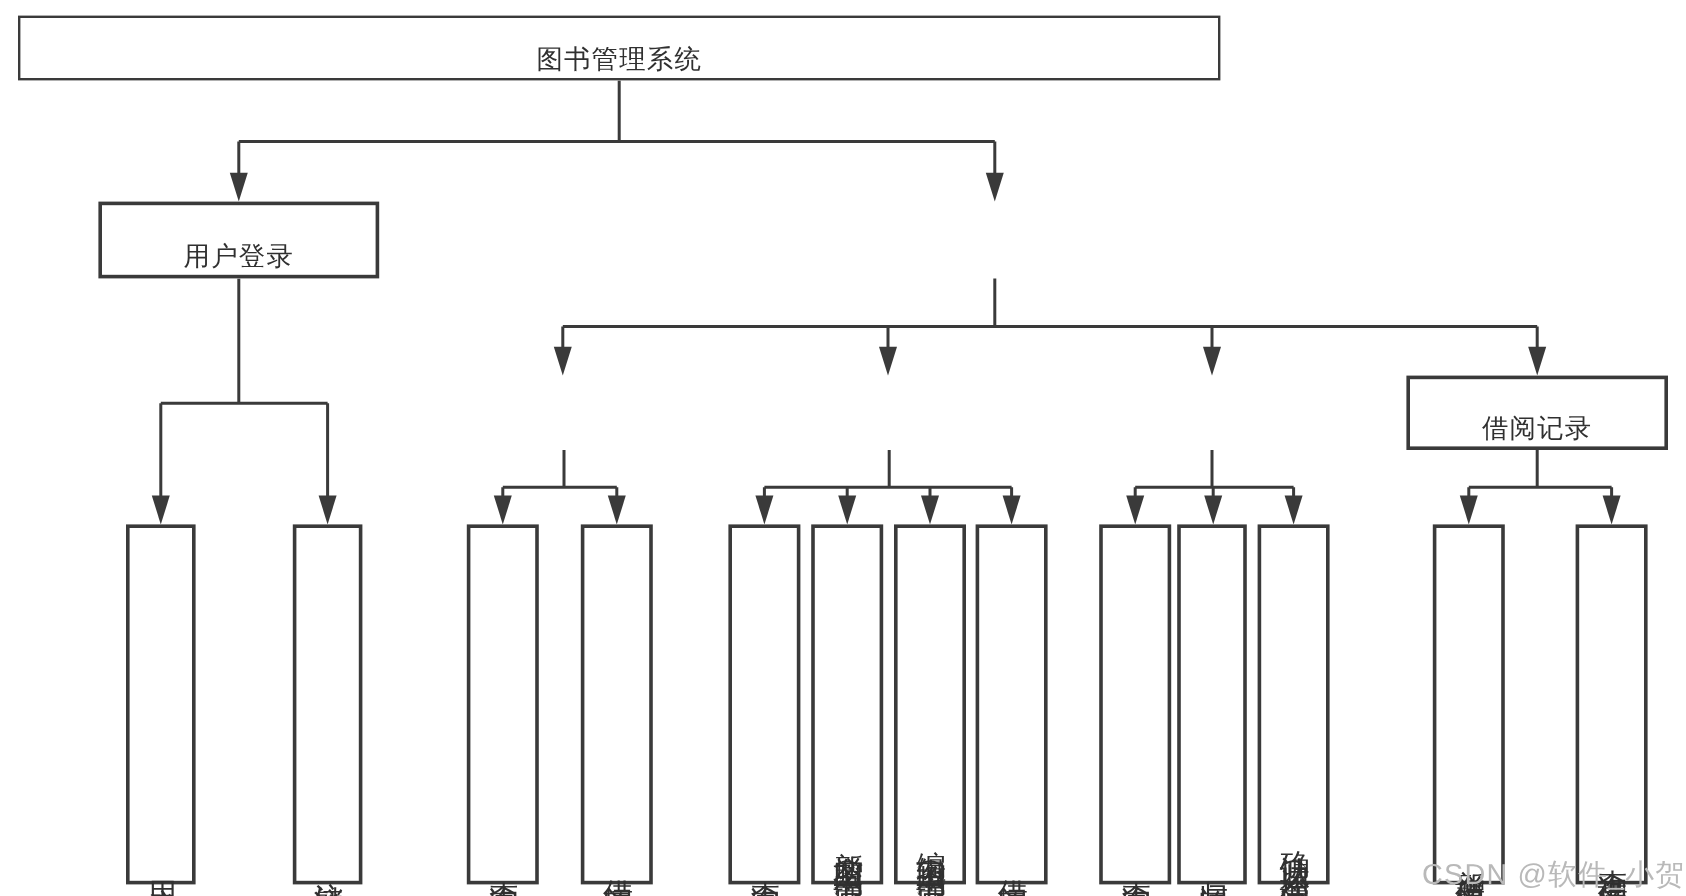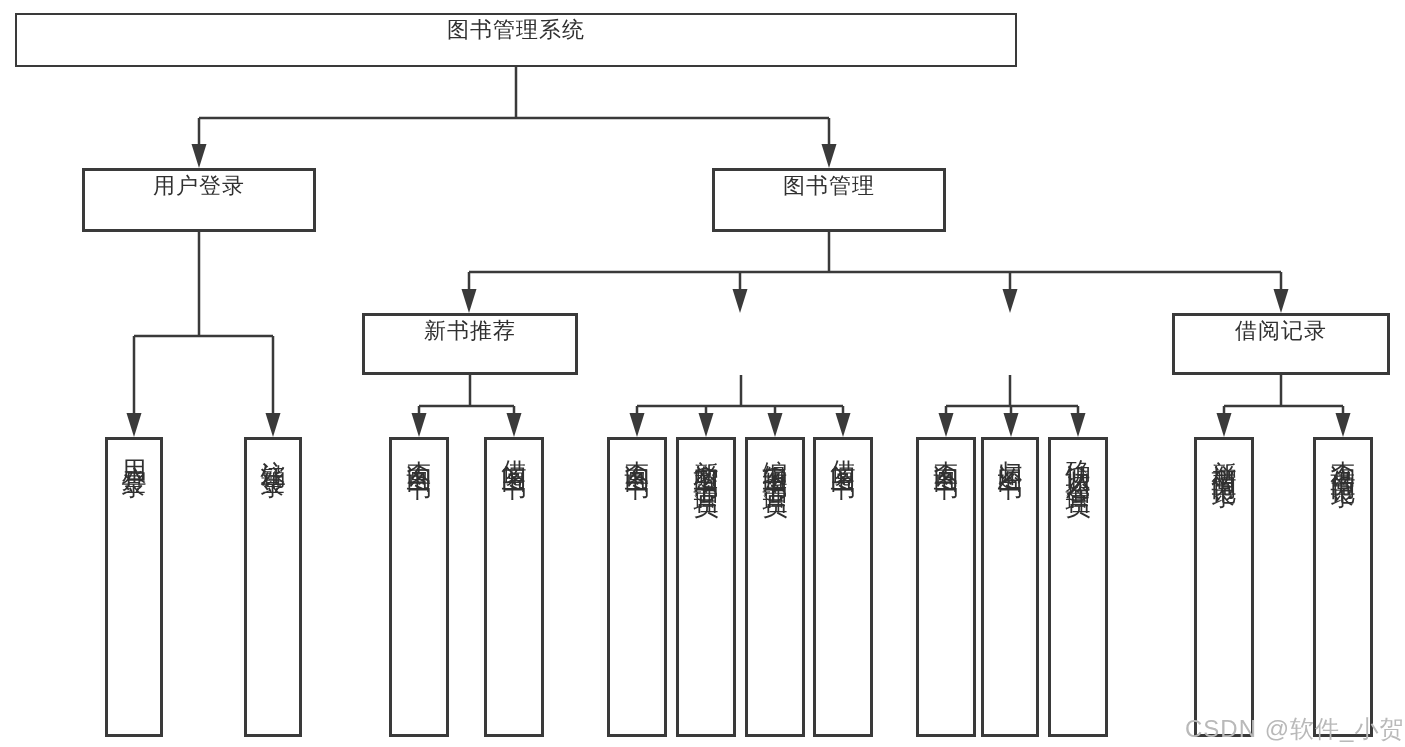--- a/index.html
+++ b/index.html
@@ -15,21 +15,21 @@
     position: absolute;
     left: 0; top: 0;
     z-index: 0;
   }
   .box {
     position: absolute;
     box-sizing: border-box;
     background: #ffffff;
     border: 3px solid #3a3a3a;
     display: flex;
-    align-items: flex-start;
+    align-items: flex-end;
     justify-content: center;
     color: #303030;
     z-index: 1;
   }
   .box.root { border-width: 2.5px; }
   .box.h span {
     font-size: 22px;
     letter-spacing: 1px;
     white-space: nowrap;
   }
@@ -99,27 +99,21 @@
     </g>
   </svg>
 
   <div class="box h root" style="left:15px; top:13px; width:1002px; height:54px">
     <span>图书管理系统</span>
   </div>
 
   <div class="box h" style="left:82px; top:168px; width:234px; height:64px">
     <span>用户登录</span>
   </div>
-  <div class="box h" style="left:712px; top:168px; width:234px; height:64px">
-    <span>图书管理</span>
-  </div>
 
-  <div class="box h" style="left:362px; top:313px; width:216px; height:62px">
-    <span>新书推荐</span>
-  </div>
   <div class="box h" style="left:1172px; top:313px; width:218px; height:62px">
     <span>借阅记录</span>
   </div>
 
   <div class="box v" style="left:105px; top:437px; width:58px; height:300px">
     <span>用户登录</span>
   </div>
   <div class="box v" style="left:244px; top:437px; width:58px; height:300px">
     <span>注销登录</span>
   </div>

